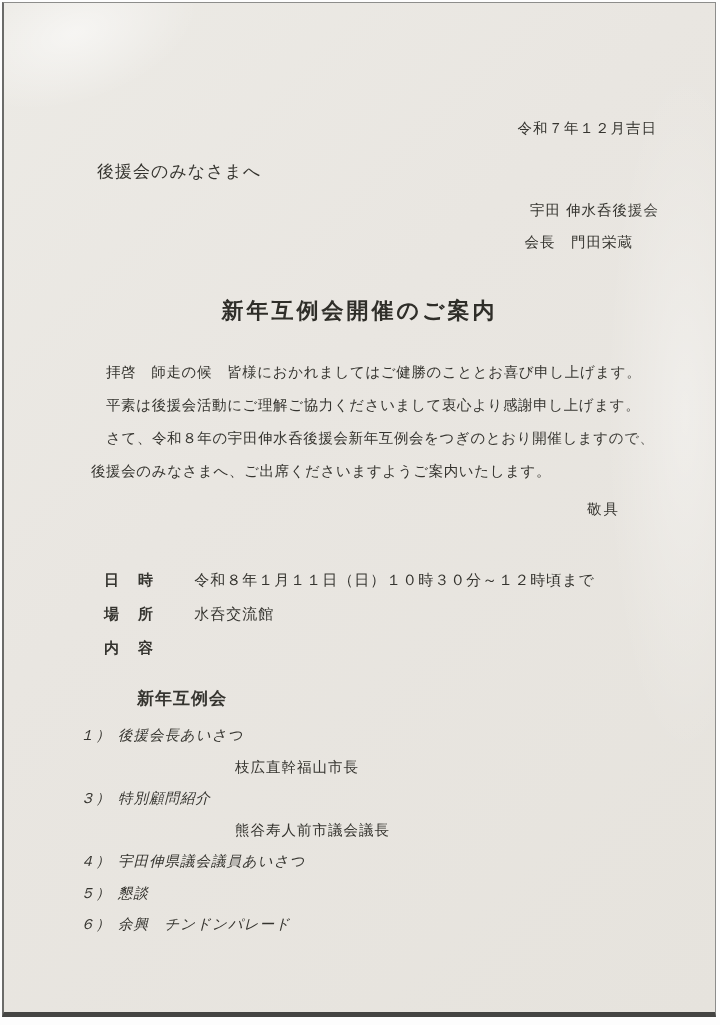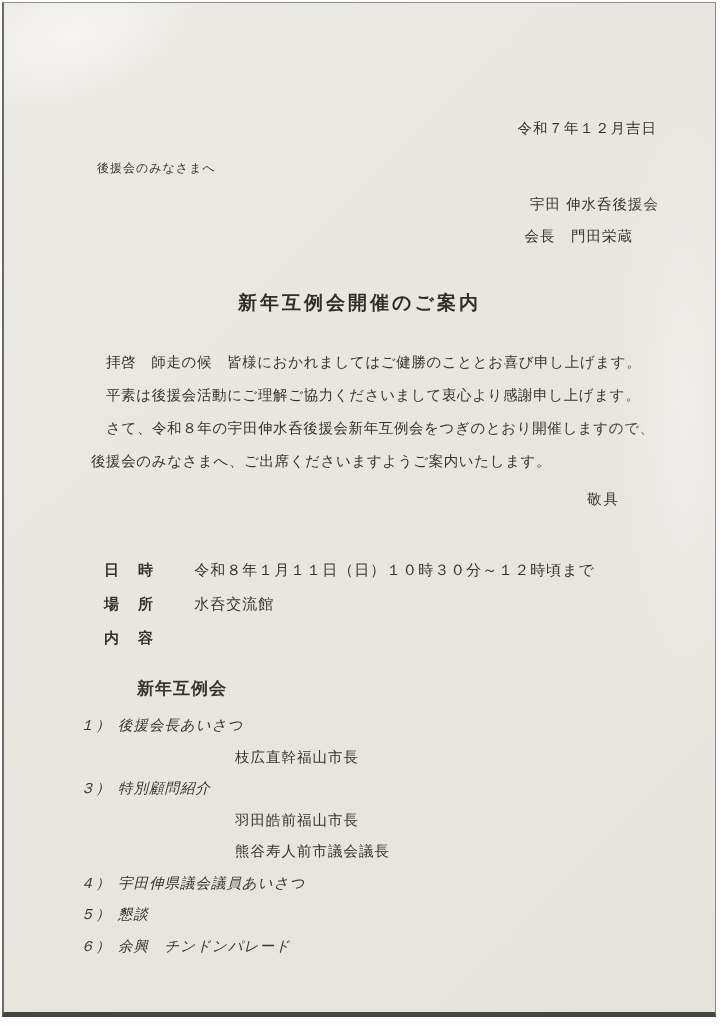--- a/index.html
+++ b/index.html
@@ -46,36 +46,36 @@
   .date-line {
     padding-top: 116px;
     text-align: right;
     padding-right: 58px;
     font-size: 14.5px;
     letter-spacing: 1px;
   }
   .addressee {
     margin-top: 22px;
     margin-left: 93px;
-    font-size: 12px;
+    font-size: 17px;
     letter-spacing: 1px;
   }
   .sender-block {
     margin-top: 18px;
     text-align: right;
     font-size: 14.5px;
     letter-spacing: 1px;
   }
   .sender-org { padding-right: 56px; }
   .sender-name { margin-top: 13px; padding-right: 82px; }
 
   .doc-title {
     margin: 44px 0 0 0;
     text-align: center;
-    font-size: 19px;
+    font-size: 22px;
     font-weight: 600;
     letter-spacing: 3px;
     color: #2f2e29;
   }
 
   .body-para {
     margin-top: 30px;
     margin-left: 87px;
     margin-right: 40px;
     font-size: 14.5px;
@@ -192,21 +192,20 @@
       <span class="prog-num">１）</span>
       <span class="prog-text">後援会長あいさつ</span>
     </div>
 
     <div class="prog-sub">枝広直幹福山市長</div>
 
     <div class="prog-row">
       <span class="prog-num">３）</span>
       <span class="prog-text">特別顧問紹介</span>
     </div>
-    <div class="prog-sub">羽田皓前福山市長</div>
     <div class="prog-sub">熊谷寿人前市議会議長</div>
 
     <div class="prog-row">
       <span class="prog-num">４）</span>
       <span class="prog-text">宇田伸県議会議員あいさつ</span>
     </div>
 
     <div class="prog-row">
       <span class="prog-num">５）</span>
       <span class="prog-text">懇談</span>

